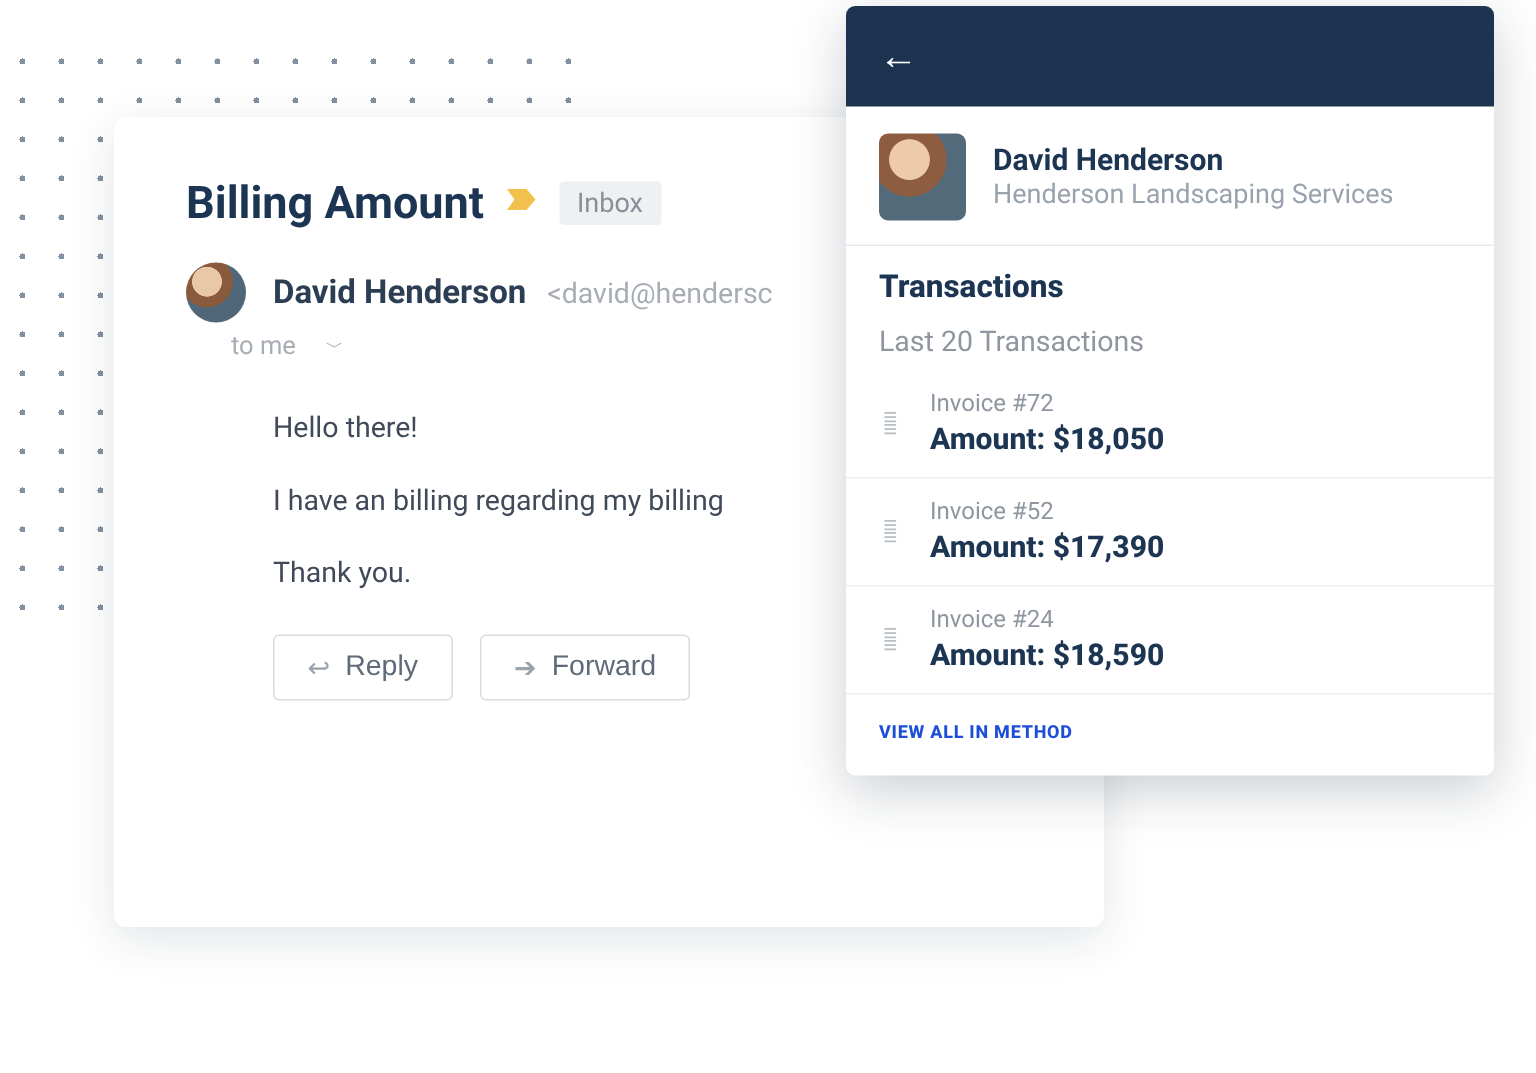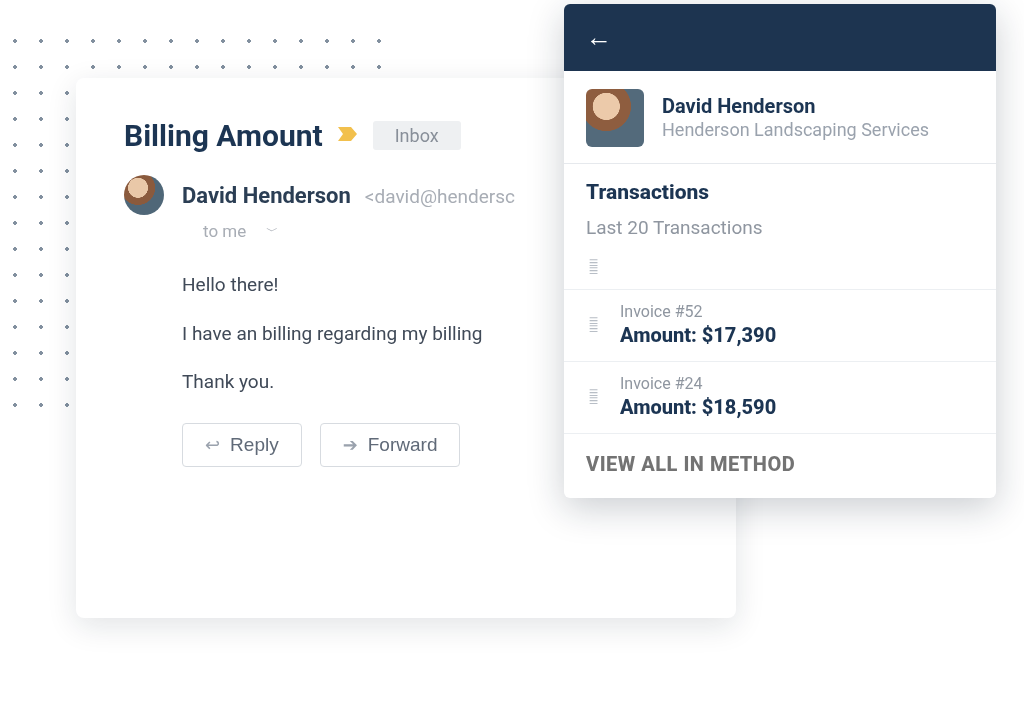--- a/index.html
+++ b/index.html
@@ -49,21 +49,21 @@
     font-weight: 700;
     color: #1c3553;
   }
   .tag-arrow {
     color: #f2c04d;
     font-size: 22px;
   }
   .inbox-chip {
     background: #eef0f2;
     color: #888f99;
-    padding: 4px 22px;
+    padding: 4px 12px;
     border-radius: 3px;
     font-size: 18px;
   }
   .sender-row {
     display: flex;
     align-items: center;
     gap: 18px;
   }
   .avatar-small {
     width: 40px;
@@ -76,21 +76,21 @@
     font-size: 22px;
     font-weight: 700;
     color: #2b3e54;
   }
   .sender-email {
     font-size: 19px;
     color: #a8adb5;
     margin-left: 10px;
   }
   .recipients {
-    margin-left: 79px;
+    margin-left: 30px;
     margin-top: 6px;
     color: #a8adb5;
     font-size: 17px;
     display: flex;
     align-items: center;
     gap: 20px;
   }
   .chev-down {
     font-size: 12px;
     color: #a8adb5;
@@ -187,23 +187,23 @@
     flex-direction: column;
     width: 16px;
     text-align: center;
     letter-spacing: 1px;
   }
   .txn-info { flex: 1; }
   .txn-label { font-size: 16px; color: #8f96a0; }
   .txn-amount { font-size: 20px; font-weight: 800; color: #1c3553; margin-top: 2px; }
   .view-all {
     padding: 18px 22px 22px 22px;
-    font-size: 20px;
+    font-size: 12px;
     font-weight: 800;
-    color: #737373;
+    color: #1d4ed8;
     letter-spacing: 0.5px;
     cursor: pointer;
   }
 </style>
 </head>
 <body>
 
 <div class="dot-grid"></div>
 
 <div class="email-card">
@@ -258,20 +258,24 @@
       <div class="contact-name">David Henderson</div>
       <div class="contact-company">Henderson Landscaping Services</div>
     </div>
   </div>
 
   <div class="section-title">Transactions</div>
   <div class="section-sub">Last 20 Transactions</div>
 
   <div class="txn-row">
     <div class="drag-icon">≡<br>≡</div>
+    <div class="txn-info">
+      <div class="txn-label">Invoice #72</div>
+      <div class="txn-amount">Amount: $18,050</div>
+    </div>
   </div>
 
   <div class="txn-row">
     <div class="drag-icon">≡<br>≡</div>
     <div class="txn-info">
       <div class="txn-label">Invoice #52</div>
       <div class="txn-amount">Amount: $17,390</div>
     </div>
   </div>
 

